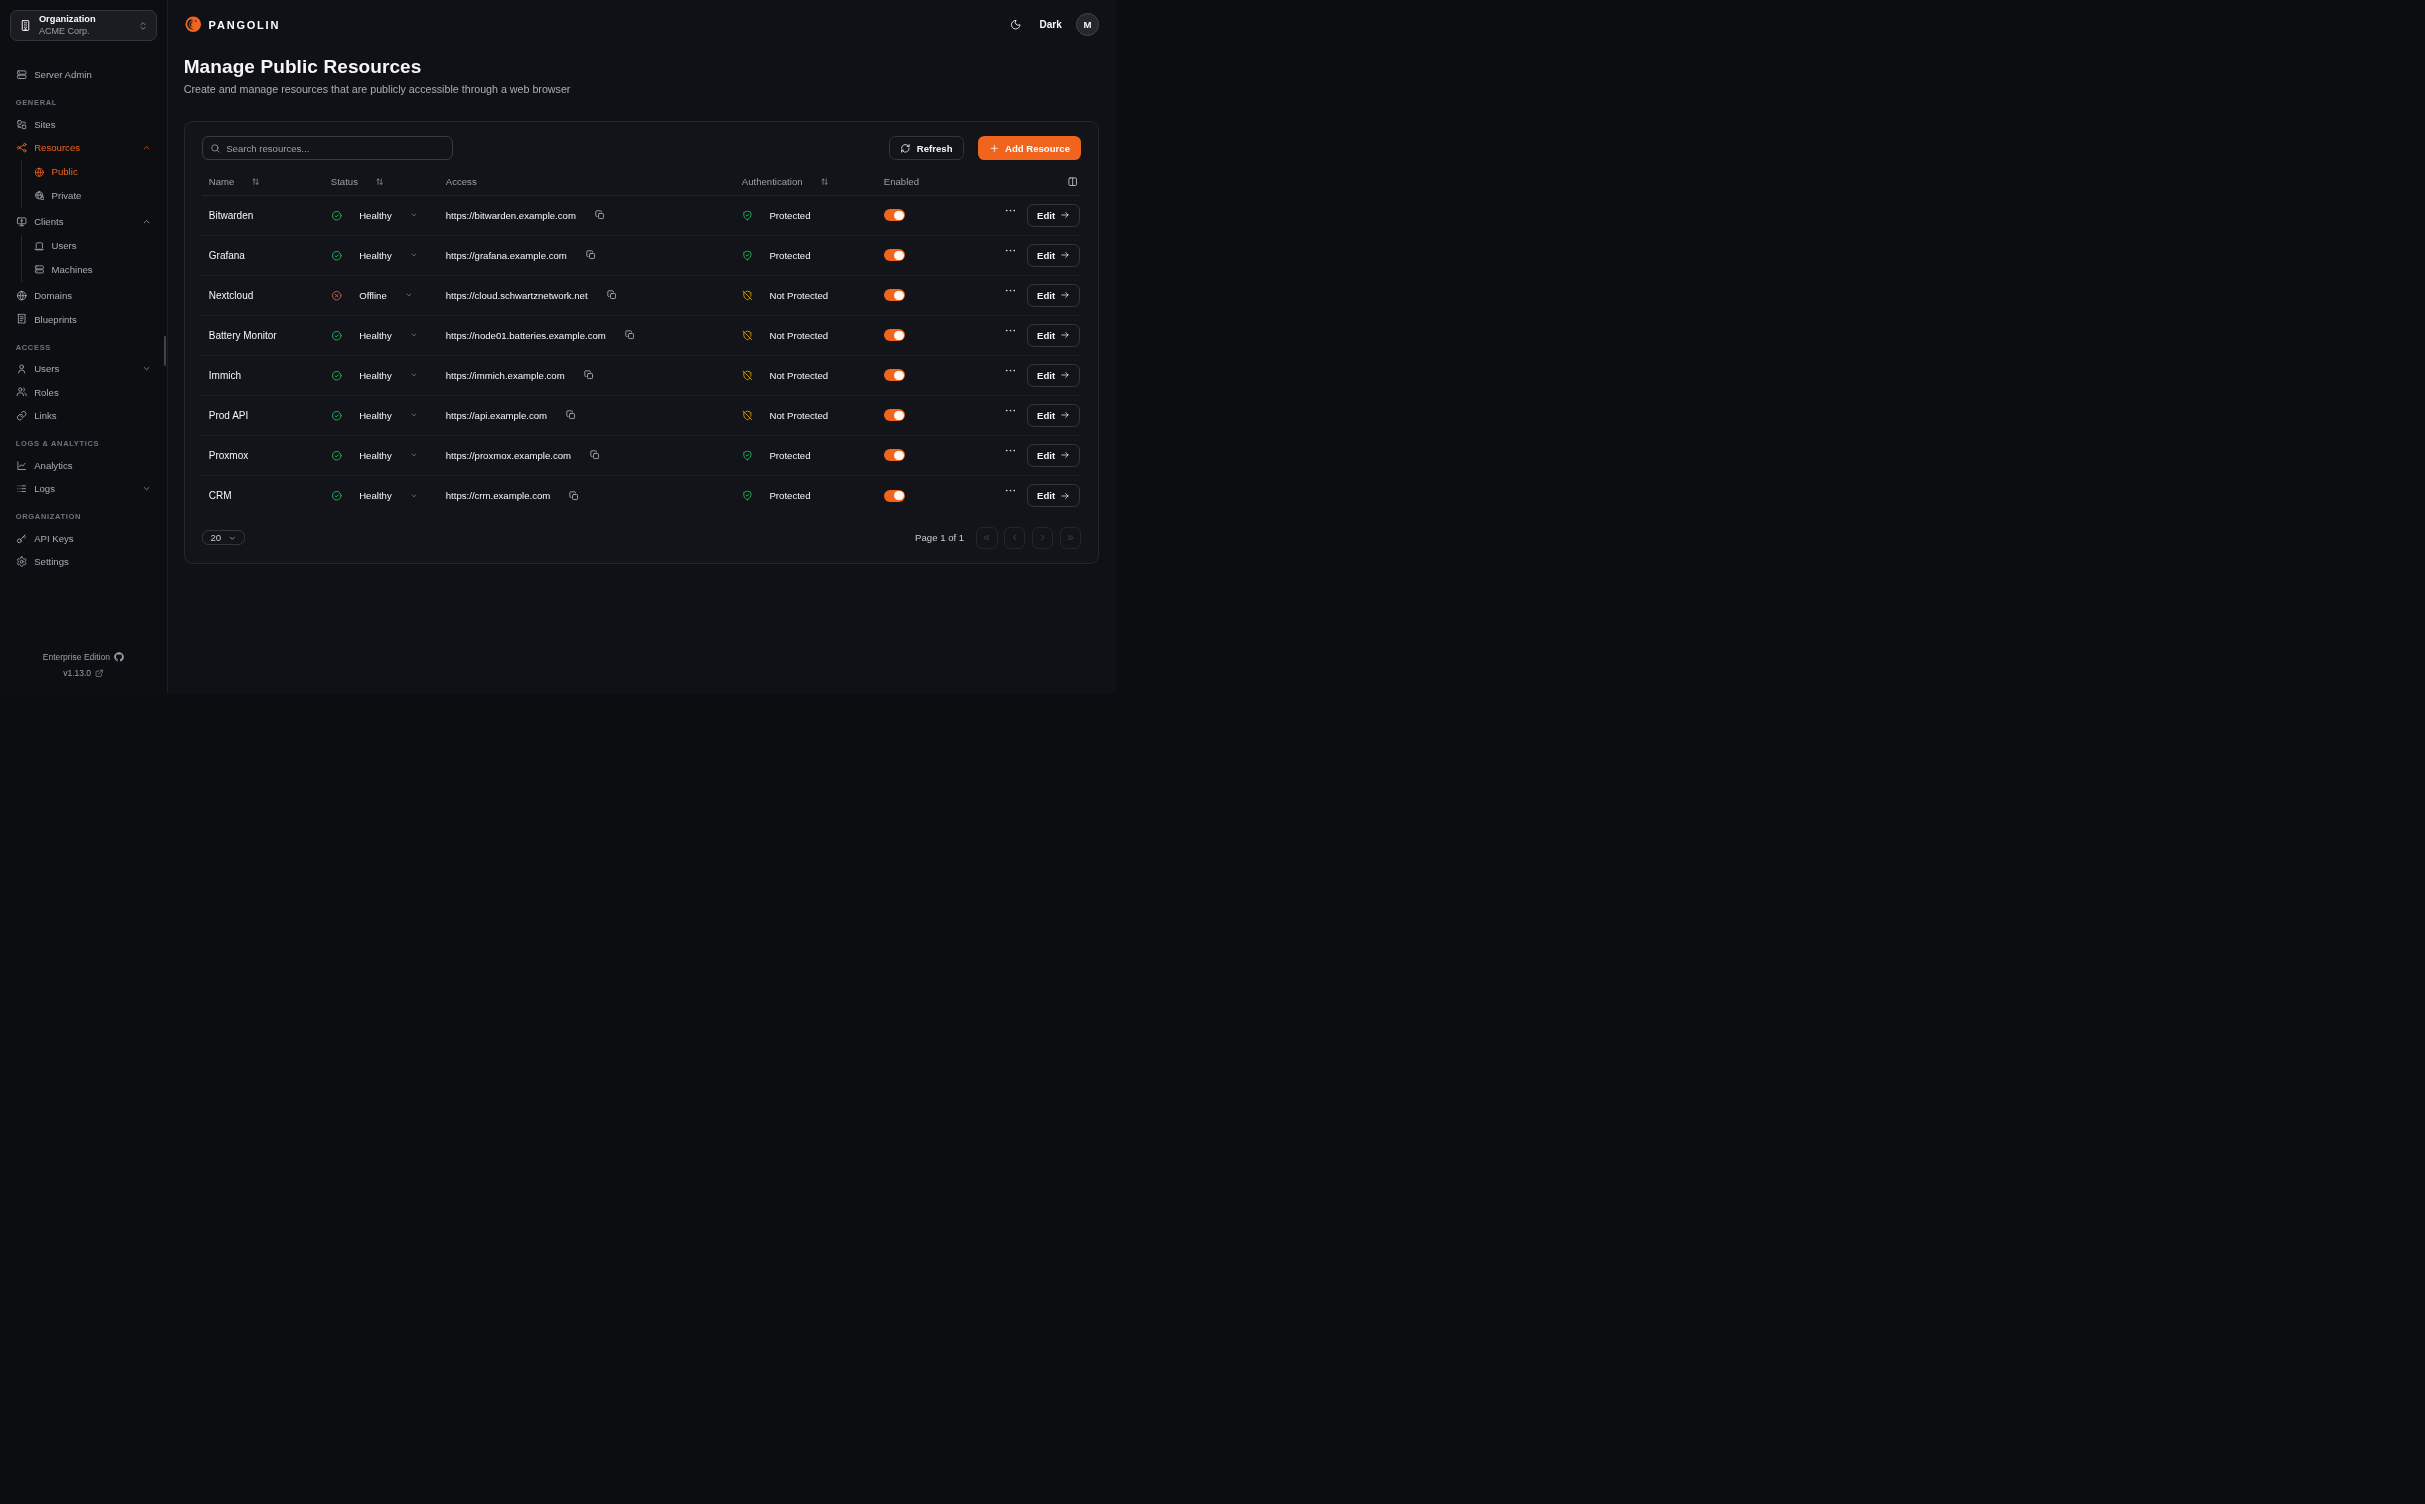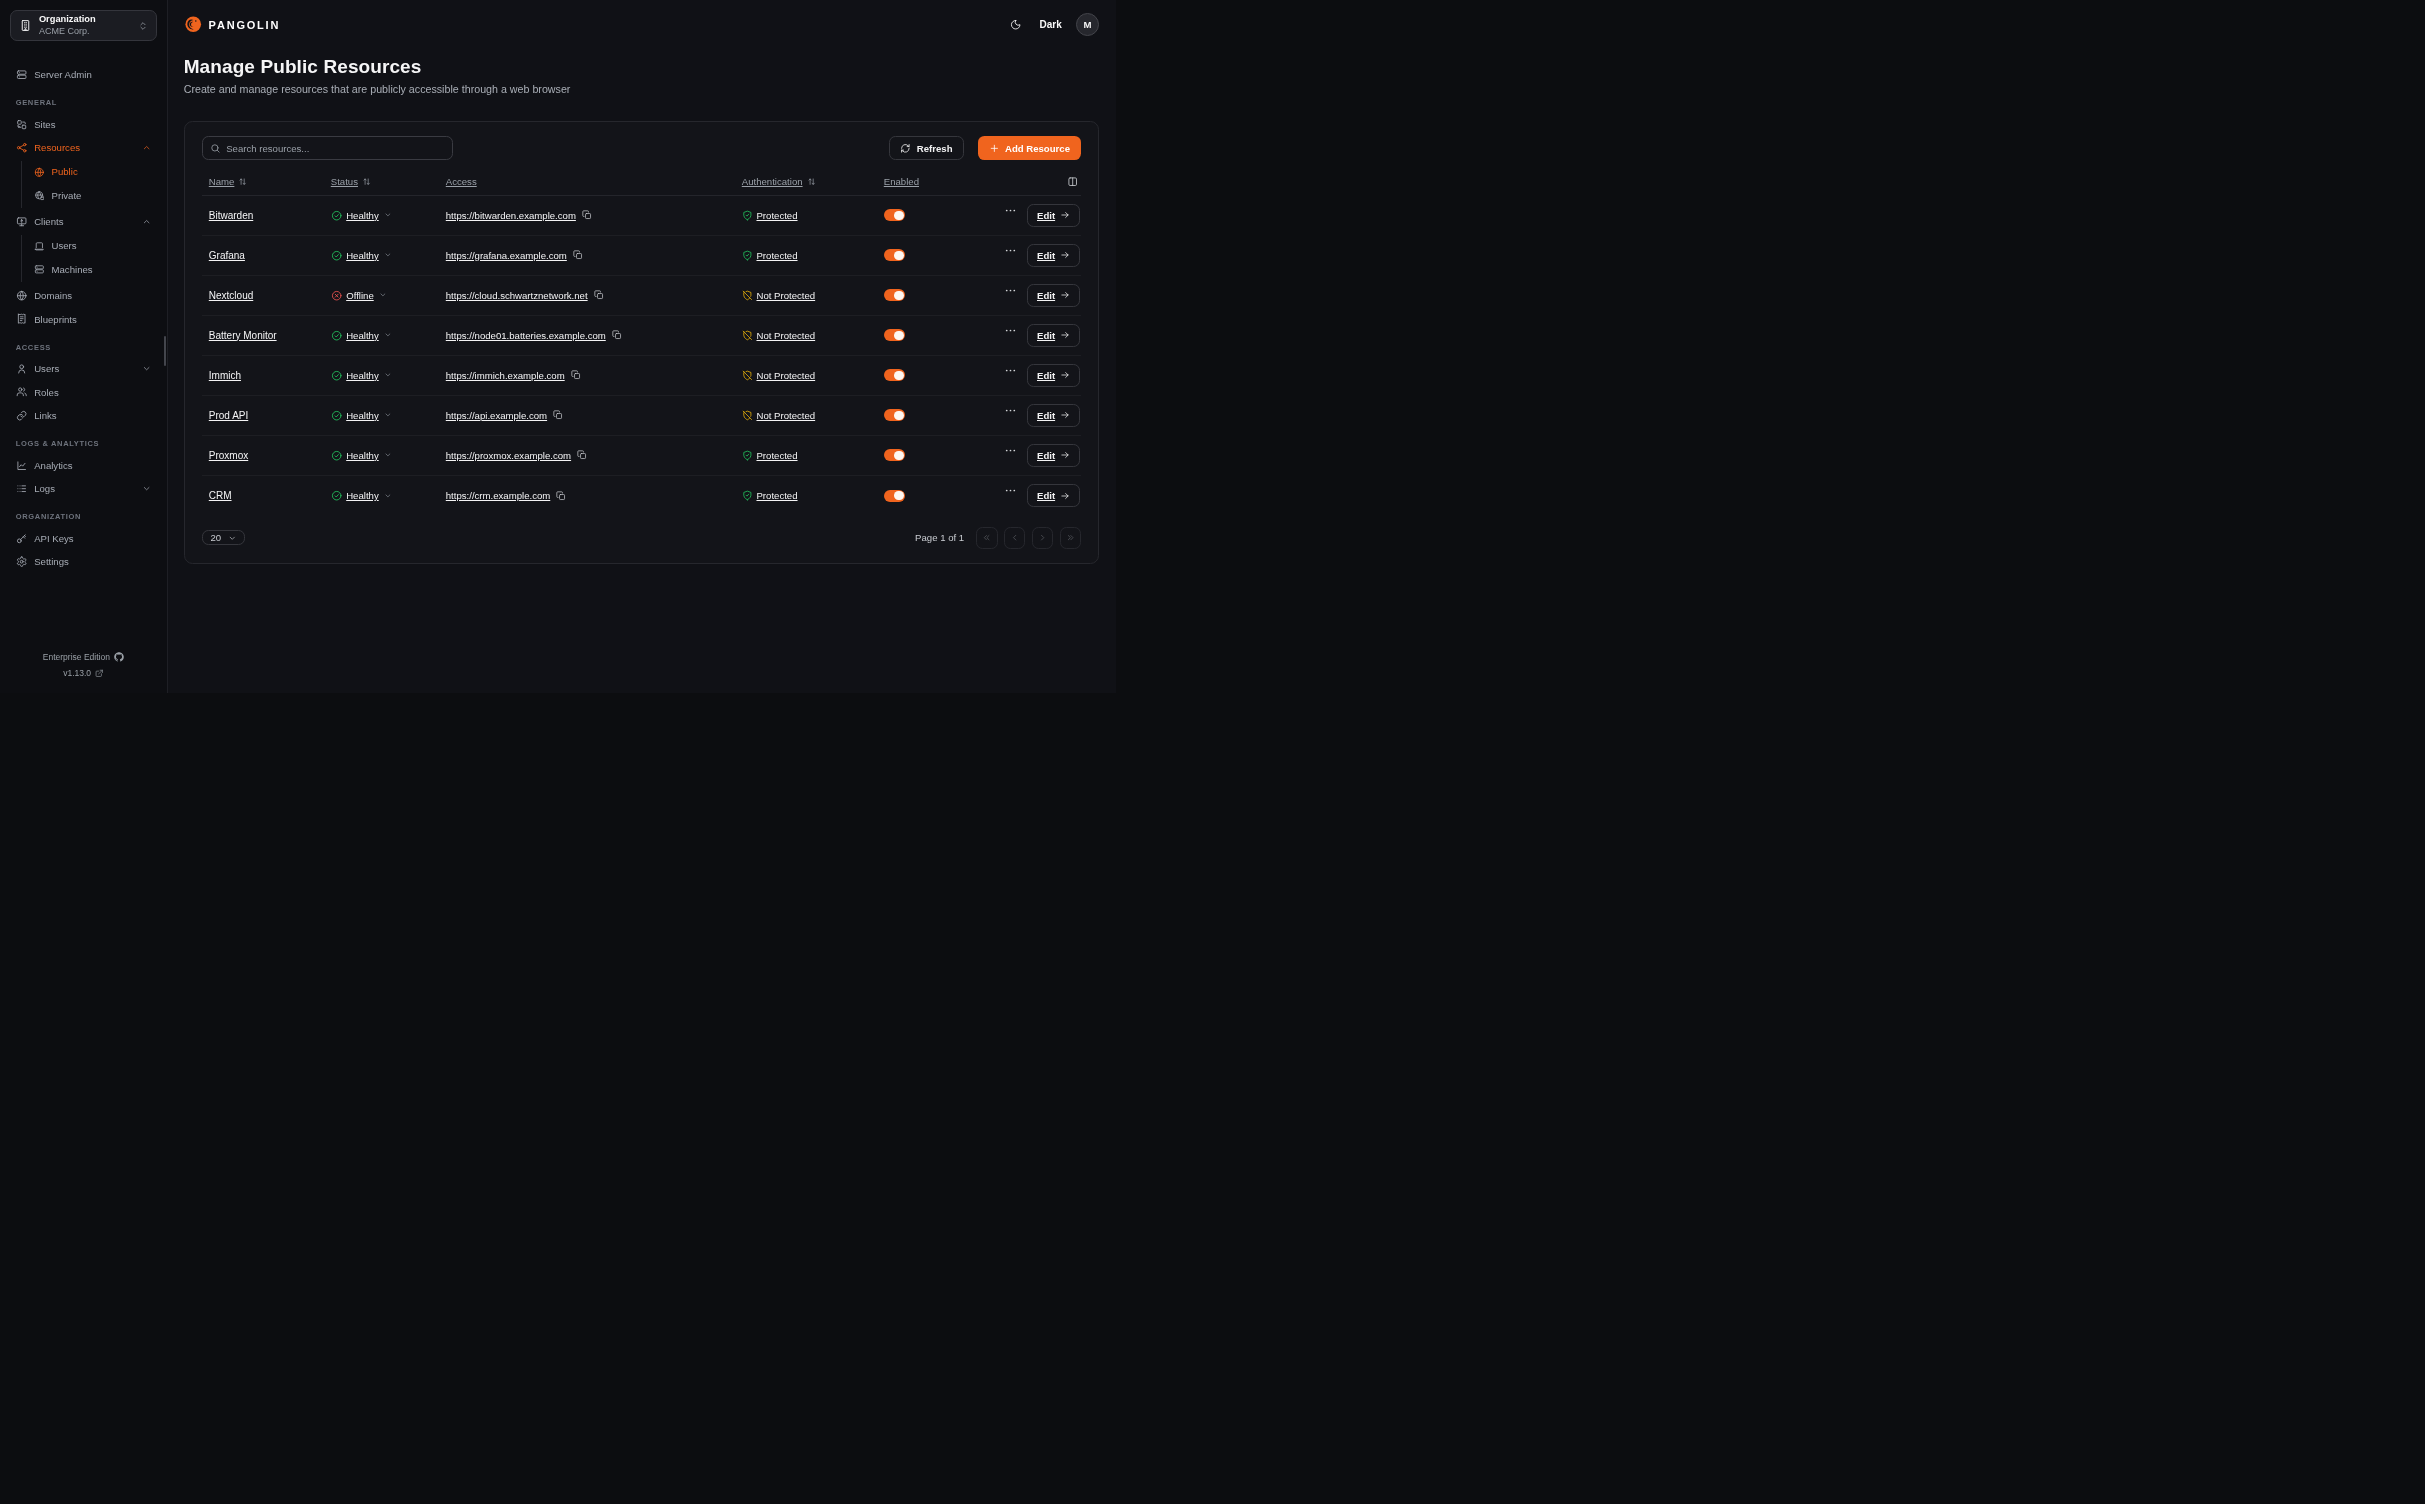--- a/index.html
+++ b/index.html
@@ -68,21 +68,21 @@
   .btn { display:inline-flex; align-items:center; gap:5.7px; height:24px; padding:0 10px; border-radius:6.4px;
          font-size:9.6px; font-weight:600; cursor:pointer; border:0.7px solid transparent; color:#f2f2f3;
          background:transparent; font-family:inherit; }
   .btn-outline { border-color:#35363c; }
   .btn-primary { background:#f0641e; color:#fff; }
   .toolbar .spacer { flex:1; }
   .toolbar .btn + .btn { margin-left:14px;justify-content:center; }
 
   .thead, .trow { display:grid; grid-template-columns:122px 115px 296px 142px 1fr; align-items:center; }
   .thead { height:27px; color:#9aa0a8; font-size:9.6px; border-bottom:0.7px solid #24252b; }
-  .cell { display:flex; align-items:center; gap:4px; padding-left:7.1px; min-width:0;text-decoration:underline; }
+  .cell { display:flex; align-items:center; gap:17px; padding-left:7.1px; min-width:0; }
   .sort-ic { color:#9aa0a8; }
   .cols-btn { margin-left:auto; margin-right:2.8px; color:#c6c9cd; cursor:pointer; }
   .trow { height:40px; border-bottom:0.7px solid #1d1e23; }
   .trow:last-child { border-bottom:none; }
   .cell-name { font-size:10px; color:#f5f5f6; }
   .status-ic.ok { color:#22c55e; } .status-ic.bad { color:#ef5350; }
   .cell-status { cursor:pointer; }
   .cell-status .txt { font-size:9.6px; }
   .cell-status .chev { color:#9aa0a8; margin-left:1.4px; }
   .cell-access .url { font-size:9.6px; white-space:nowrap; }

